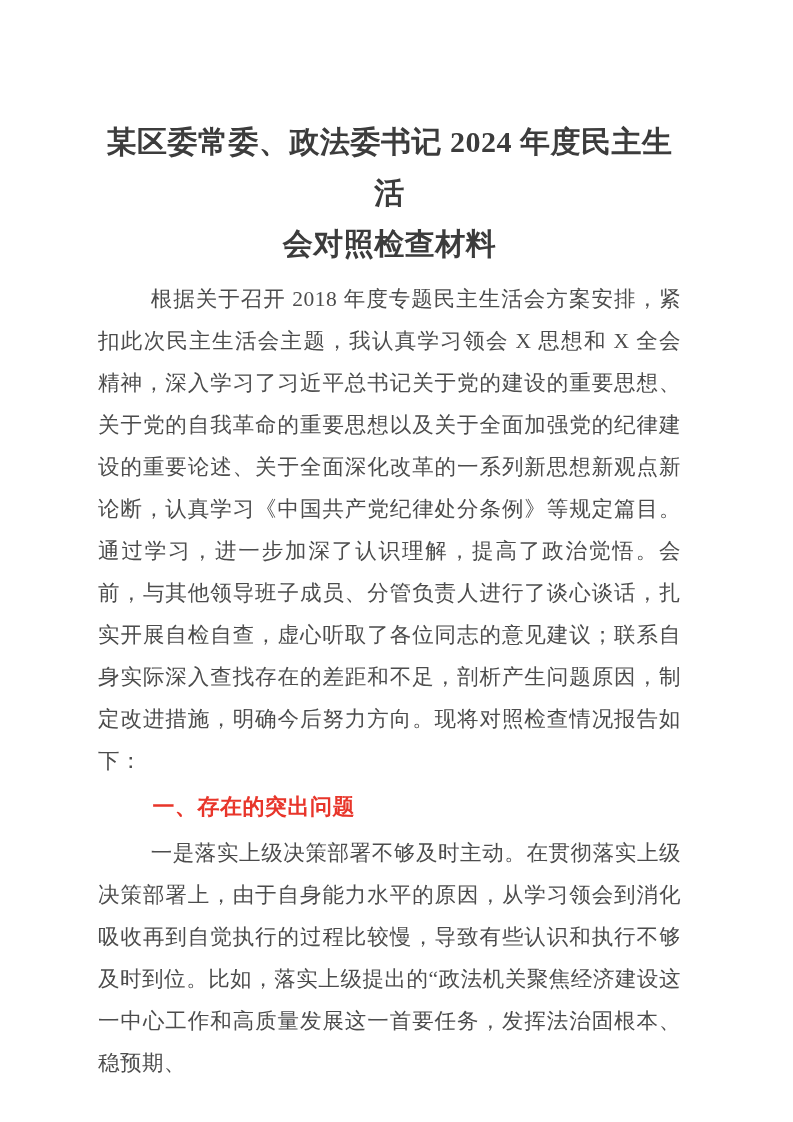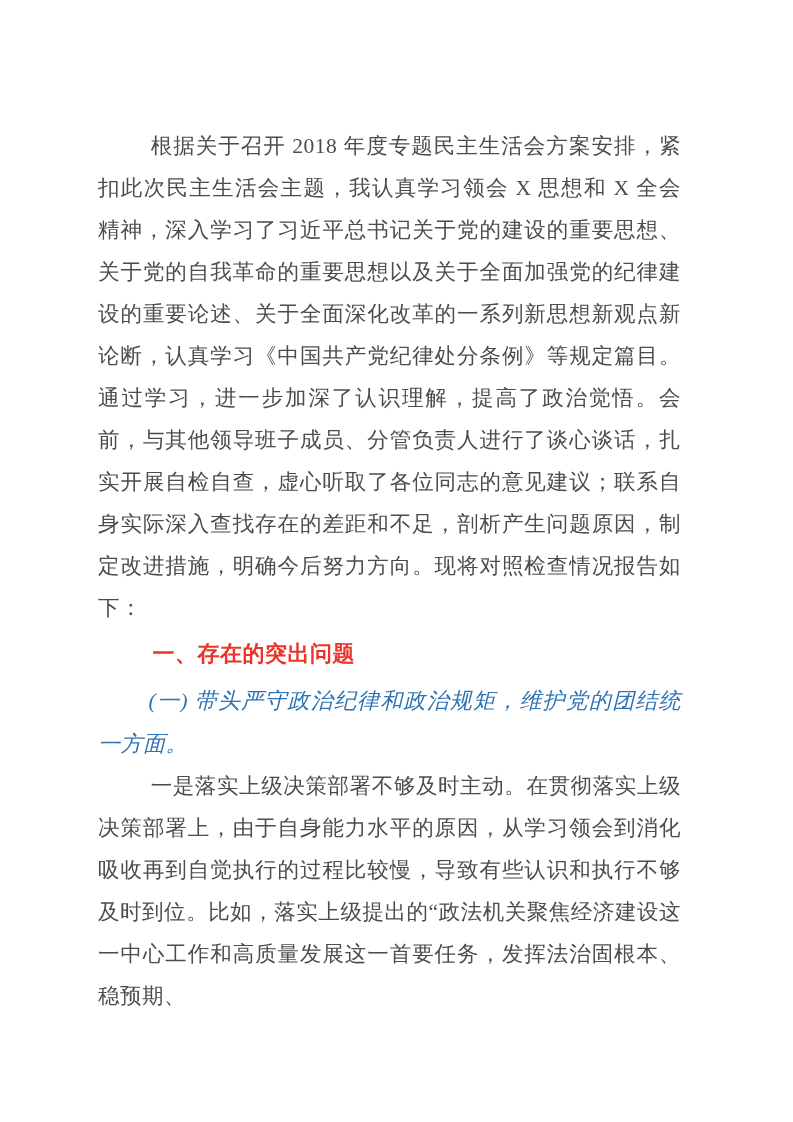--- a/index.html
+++ b/index.html
@@ -60,23 +60,24 @@
     text-indent: 2.3em;
     letter-spacing: 0.5px;
   }
 </style>
 </head>
 <body>
 
 <div class="page">
 
   <h1 class="doc-title">
+    <span class="title-line">某区委常委、政法委书记 2024 年度民主生活</span>
+    <span class="title-line">会对照检查材料</span>
   </h1>
 
   <p class="para">根据关于召开 2018 年度专题民主生活会方案安排，紧扣此次民主生活会主题，我认真学习领会 X 思想和 X 全会精神，深入学习了习近平总书记关于党的建设的重要思想、关于党的自我革命的重要思想以及关于全面加强党的纪律建设的重要论述、关于全面深化改革的一系列新思想新观点新论断，认真学习《中国共产党纪律处分条例》等规定篇目。通过学习，进一步加深了认识理解，提高了政治觉悟。会前，与其他领导班子成员、分管负责人进行了谈心谈话，扎实开展自检自查，虚心听取了各位同志的意见建议；联系自身实际深入查找存在的差距和不足，剖析产生问题原因，制定改进措施，明确今后努力方向。现将对照检查情况报告如下：</p>
 
   <h2 class="heading-1">一、存在的突出问题</h2>
 
-  <h3 class="heading-2">(一) 带头严守政治纪律和政治规矩，维护党的团结统一方面。</h3>
 
   <p class="para">一是落实上级决策部署不够及时主动。在贯彻落实上级决策部署上，由于自身能力水平的原因，从学习领会到消化吸收再到自觉执行的过程比较慢，导致有些认识和执行不够及时到位。比如，落实上级提出的“政法机关聚焦经济建设这一中心工作和高质量发展这一首要任务，发挥法治固根本、稳预期、</p>
 
 </div>
 
 </body></html>

